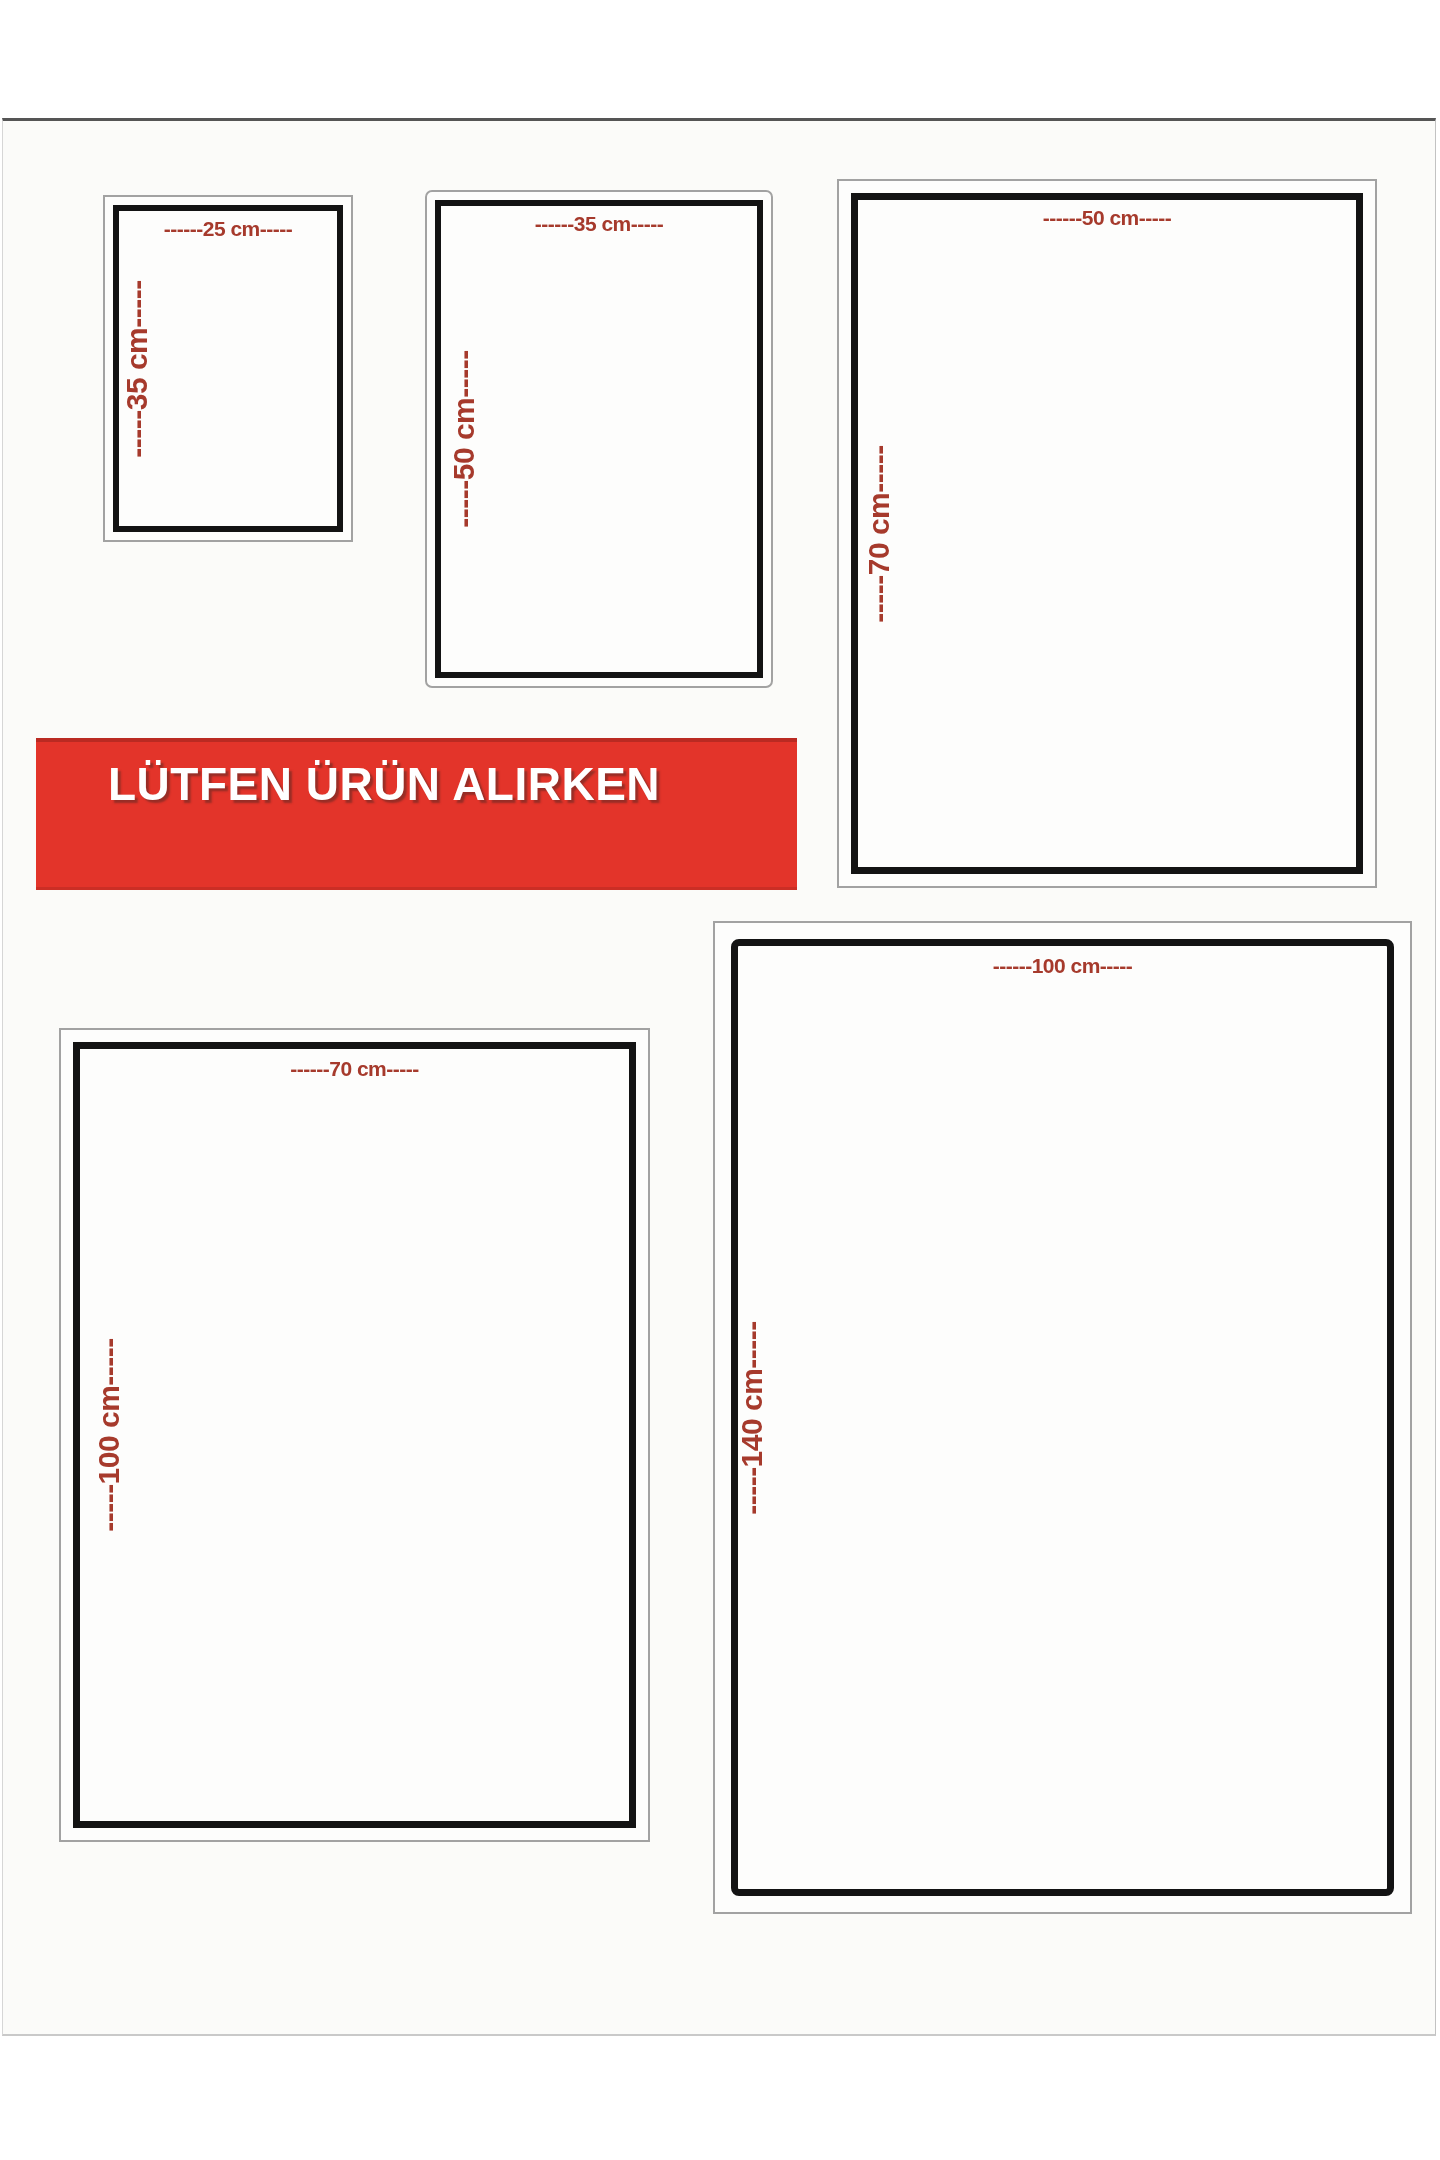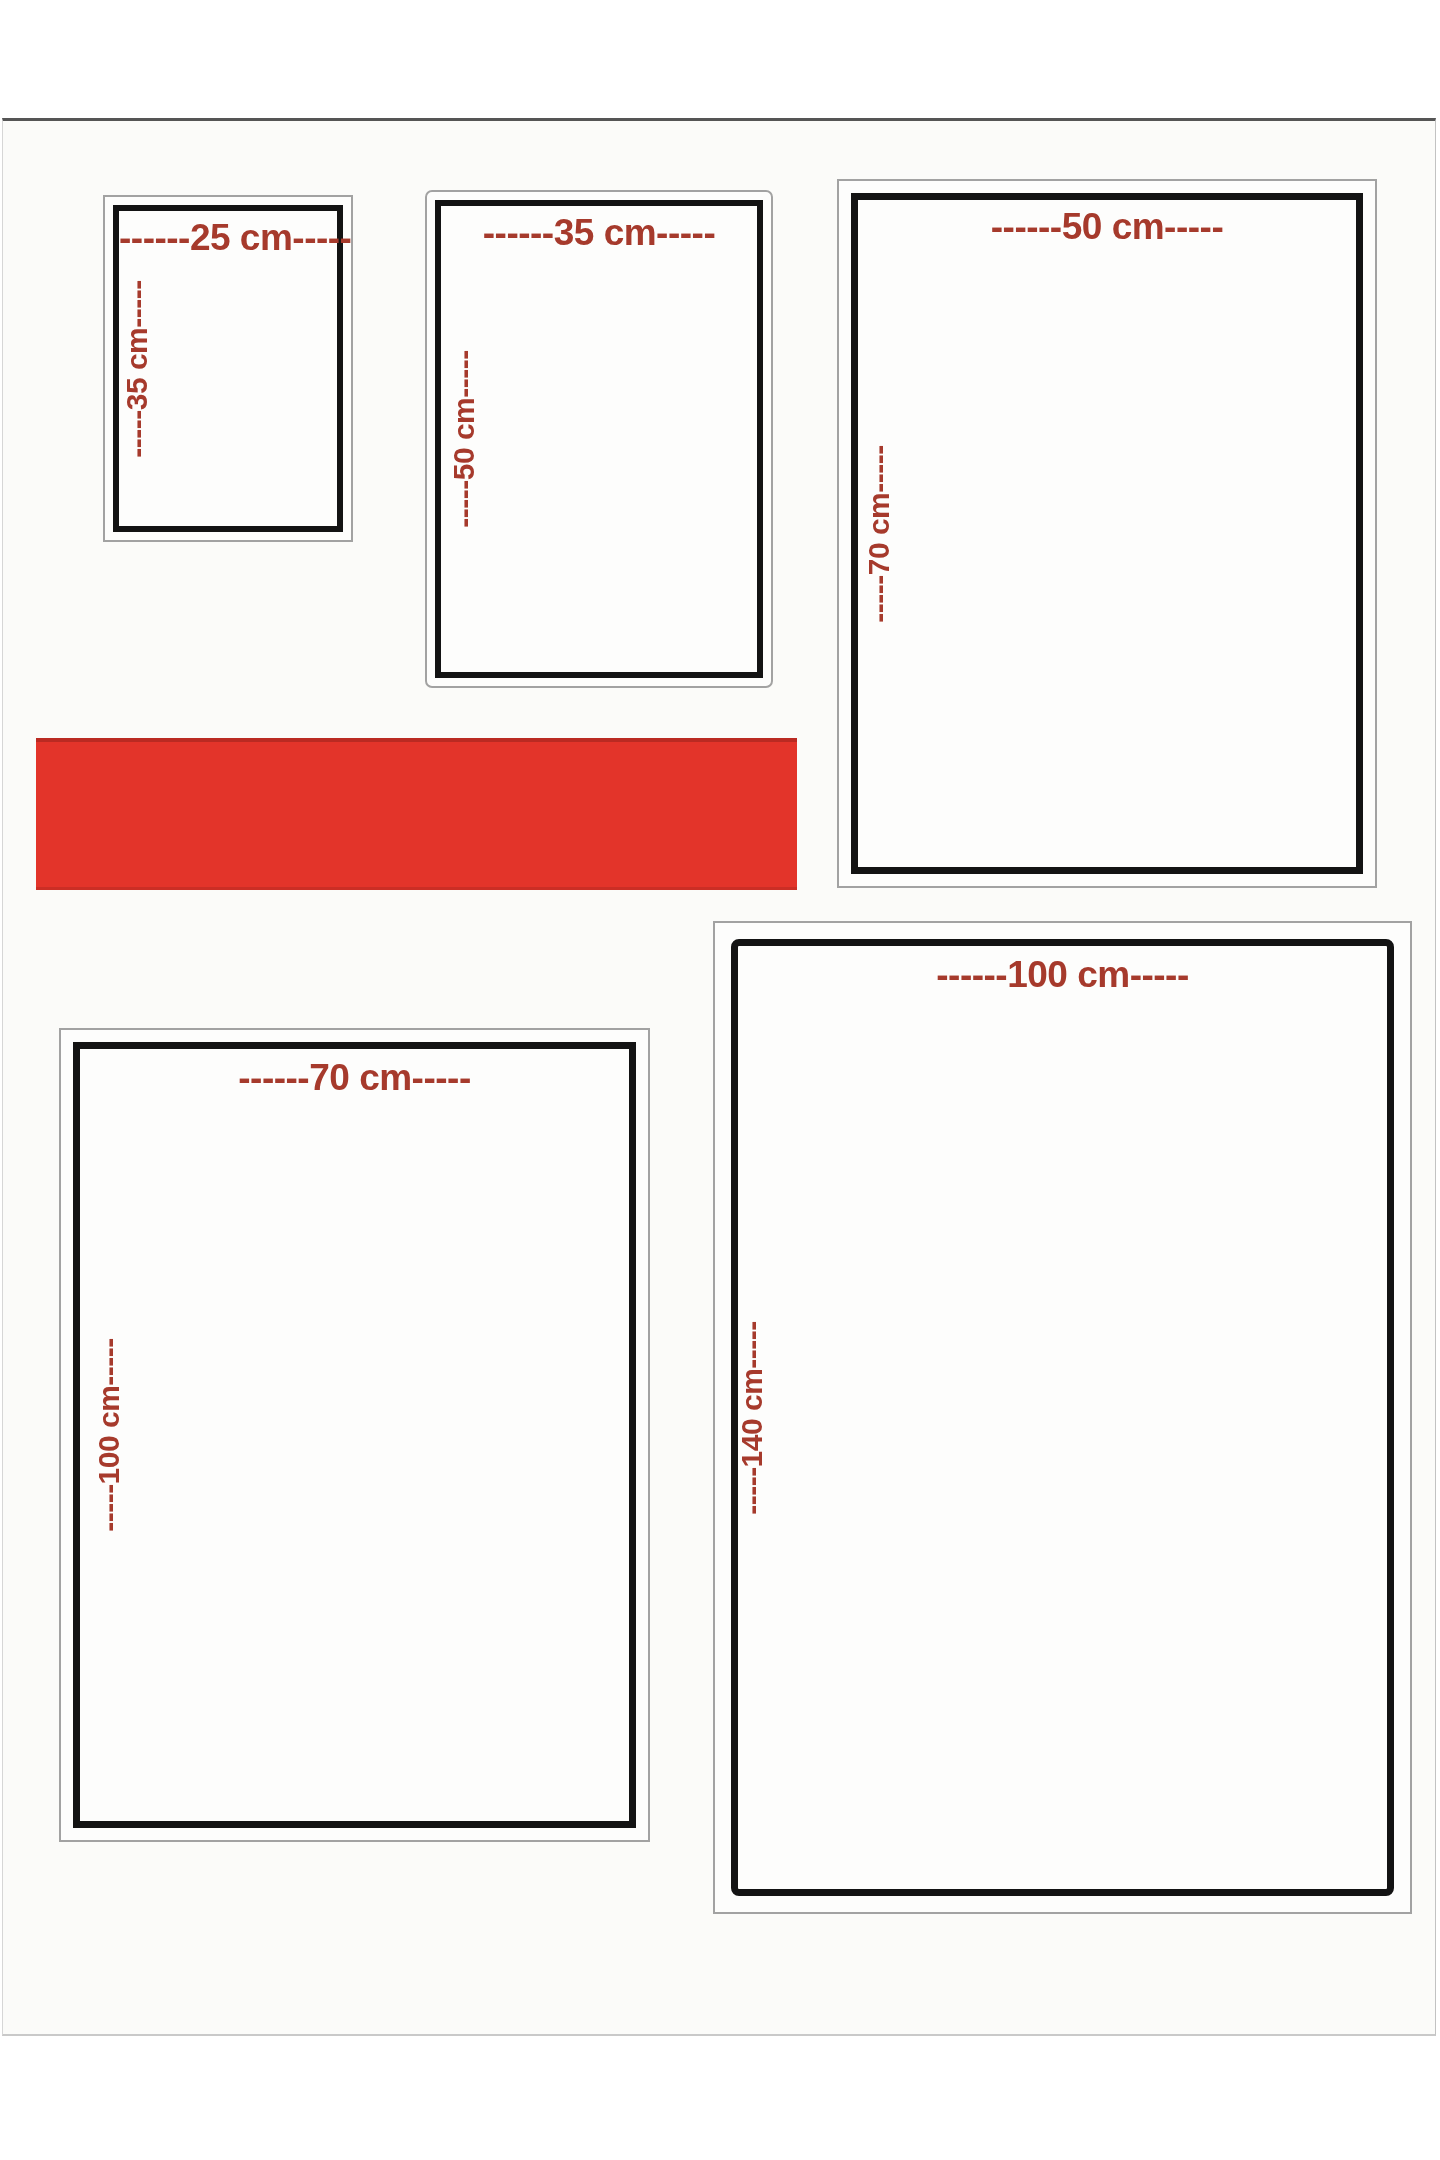--- a/index.html
+++ b/index.html
@@ -41,21 +41,21 @@
     position: absolute;
     border: 6px solid #131313;
     box-sizing: border-box;
   }
   .hlabel {
     position: absolute;
     top: 6px;
     left: 0;
     right: 0;
     text-align: center;
-    font-size: 37px;
+    font-size: 21px;
     font-weight: bold;
     letter-spacing: -0.5px;
     color: #a63a2c;
     white-space: nowrap;
   }
   .vwrap {
     position: absolute;
     top: 0;
     bottom: 0;
     width: 0;
@@ -159,15 +159,16 @@
   <div class="size-box box-5">
     <div class="size-inner">
       <div class="hlabel">------100 cm-----</div>
       <div class="vwrap">
         <span class="vlabel">-----140 cm-----</span>
       </div>
     </div>
   </div>
 
   <div class="warning-banner">
+    <div>LÜTFEN ÜRÜN ALIRKEN</div>
   </div>
 
 </div>
 
 </body></html>

